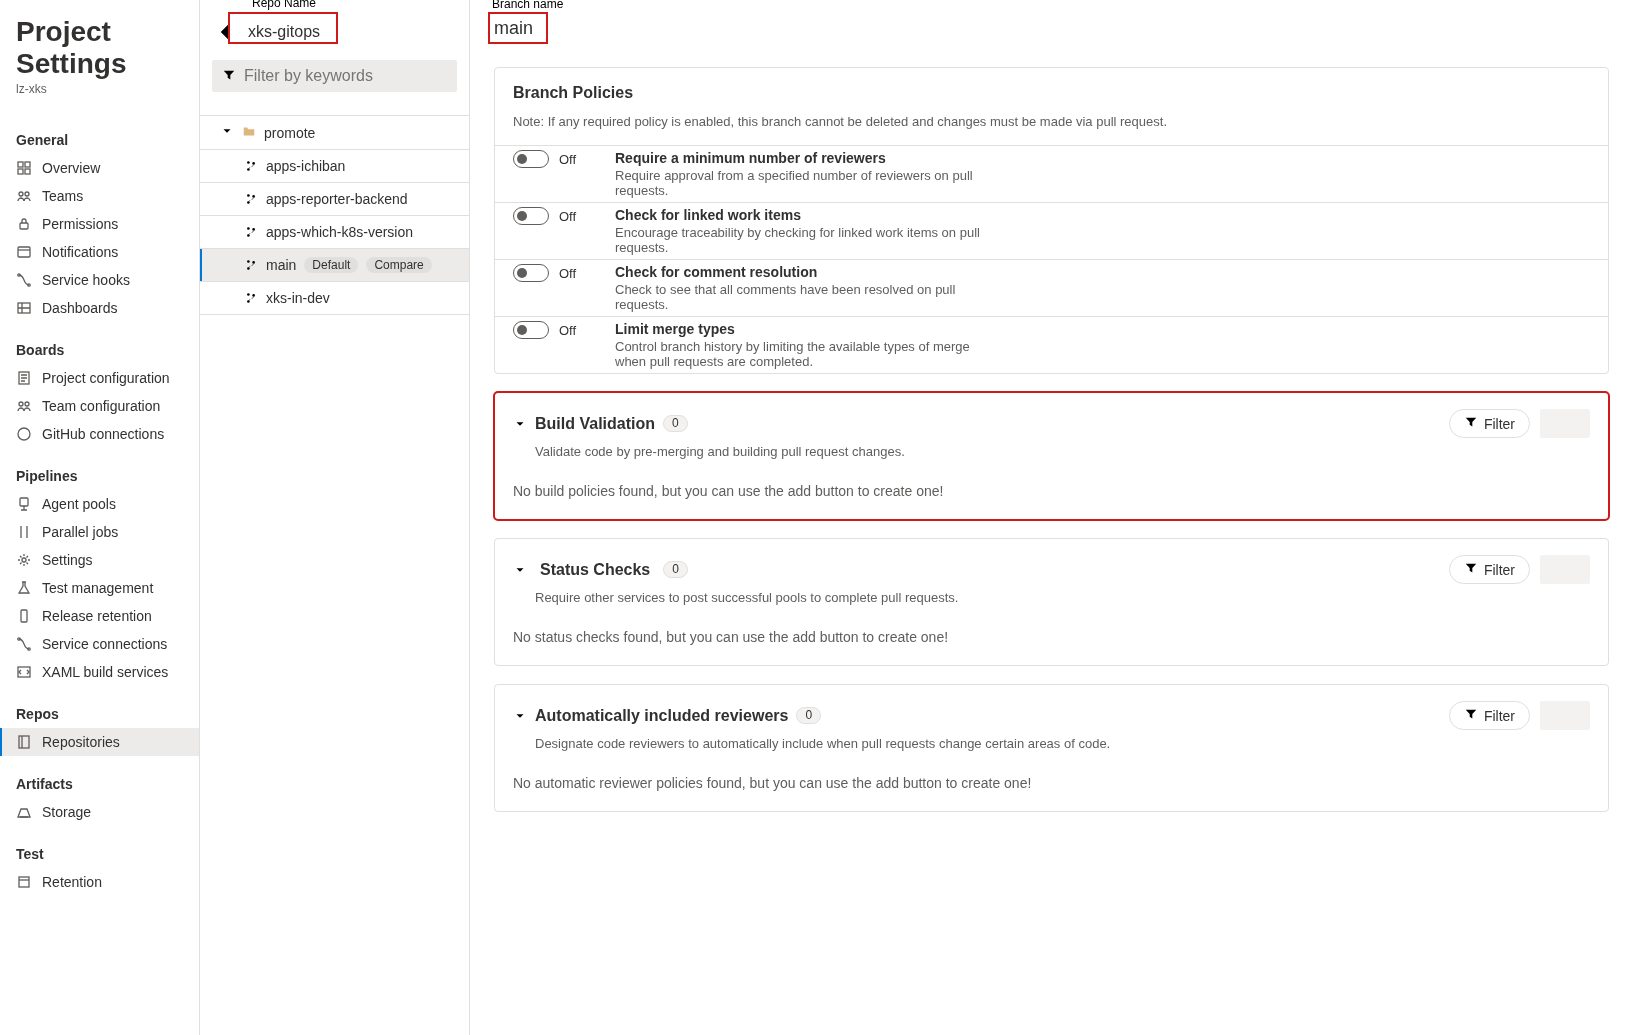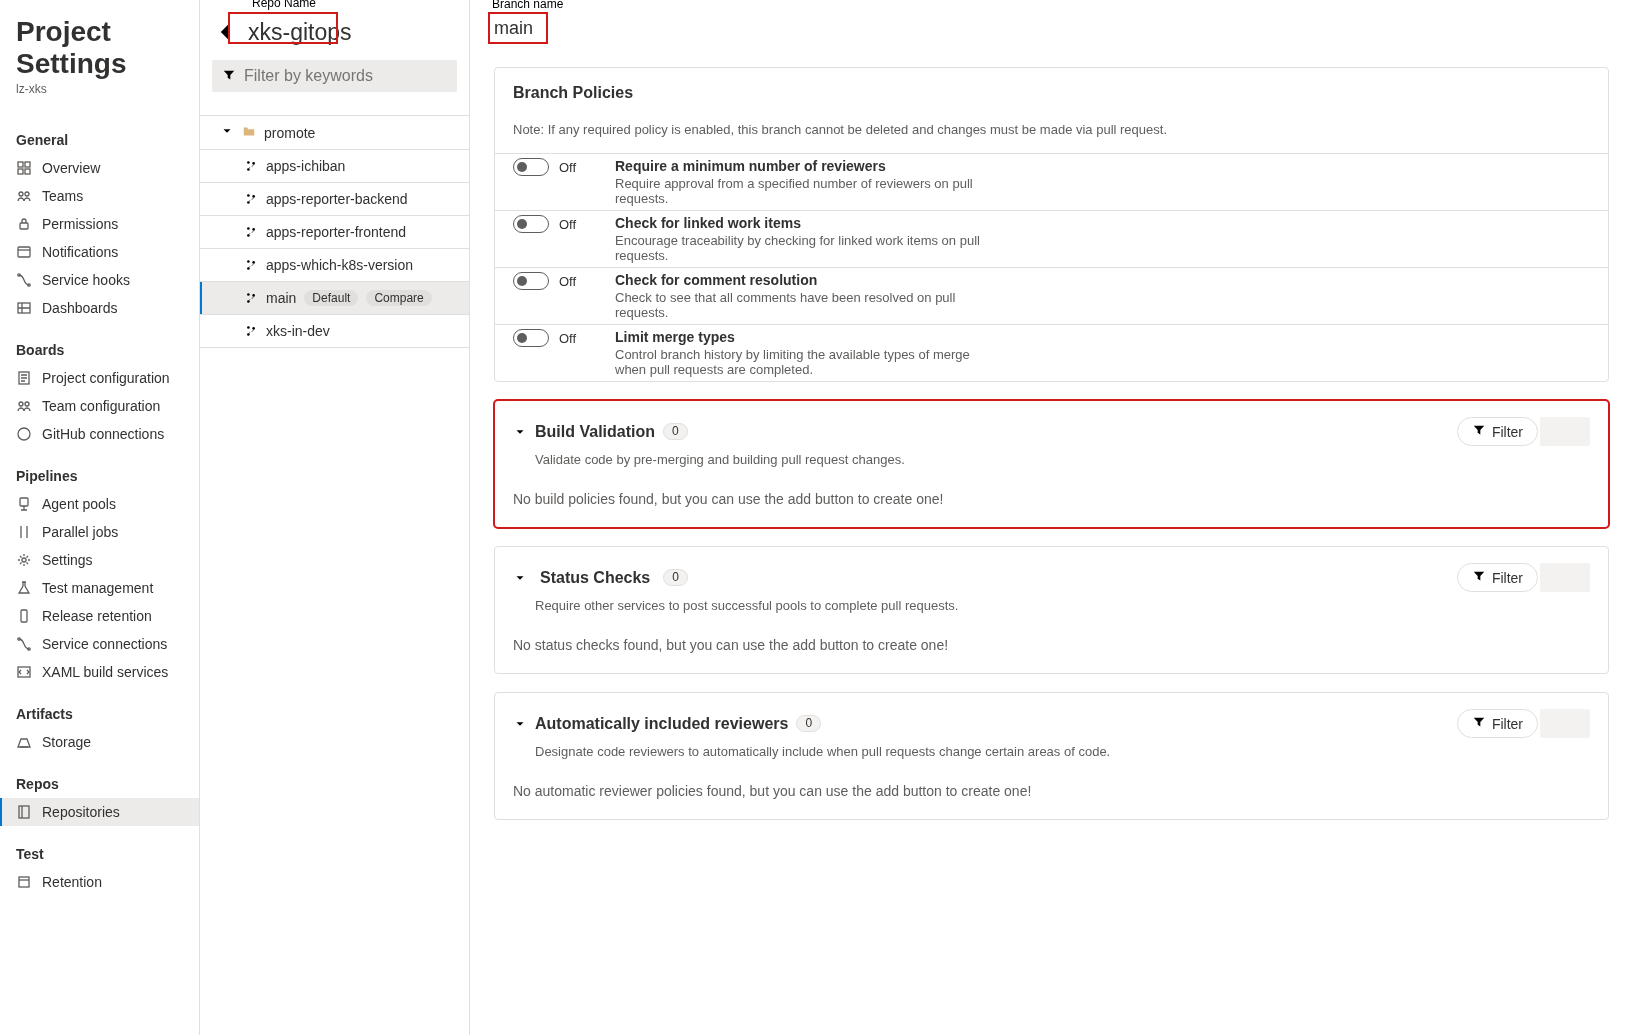--- a/index.html
+++ b/index.html
@@ -91,21 +91,21 @@
   }
   .back-btn, .add-btn {
     width: 28px; height: 28px;
     display: inline-flex; align-items: center; justify-content: center;
     cursor: pointer;
     color: var(--text);
     border-radius: 2px;
   }
   .add-btn { margin-left: auto; }
   .repo-name {
-    font-size: 23px;
+    font-size: 16px;
     font-weight: 400;
   }
   .filter-bar {
     margin: 0 12px 6px;
     background: #edebe9;
     display: flex;
     align-items: center;
     gap: 6px;
     padding: 6px 10px;
     border-radius: 2px;
@@ -166,21 +166,21 @@
     border: 1px solid var(--border);
     border-radius: 4px;
     margin-top: 18px;
   }
   .card-section {
     padding: 16px 18px;
   }
   .card-title {
     font-size: 16px;
     font-weight: 600;
-    margin-bottom: 20px;
+    margin-bottom: 12px;
   }
   .card-note {
     font-size: 13px;
     color: var(--text-sub);
   }
   .policy-row {
     display: flex;
     align-items: flex-start;
     gap: 16px;
     padding: 4px 18px;
@@ -226,21 +226,21 @@
     font-size: 12px;
     background: var(--hover-bg);
     border: 1px solid var(--border);
     border-radius: 10px;
     padding: 0 8px 1px;
     color: var(--text);
   }
   .coll-actions {
     margin-left: auto;
     display: flex;
-    gap: 2px;
+    gap: 10px;
   }
   .btn {
     display: inline-flex;
     align-items: center;
     gap: 6px;
     border: 1px solid var(--border);
     padding: 5px 14px;
     border-radius: 16px;
     background: #fff;
     cursor: pointer;
@@ -517,39 +517,39 @@
           <div class="nav-item">
             <span class="nav-icon">
               <svg viewBox="0 0 16 16">
                 <use href="#i-xaml"></use>
               </svg>
             </span>
             <span>XAML build services</span>
           </div>
         </div>
         <div class="nav-group">
-          <div class="nav-group-title">Artifacts</div>
-          <div class="nav-item">
-            <span class="nav-icon">
-              <svg viewBox="0 0 16 16">
-                <use href="#i-storage"></use>
-              </svg>
-            </span>
-            <span>Storage</span>
-          </div>
-        </div>
-        <div class="nav-group">
           <div class="nav-group-title">Repos</div>
           <div class="nav-item selected">
             <span class="nav-icon">
               <svg viewBox="0 0 16 16">
                 <use href="#i-repo"></use>
               </svg>
             </span>
             <span>Repositories</span>
+          </div>
+        </div>
+        <div class="nav-group">
+          <div class="nav-group-title">Artifacts</div>
+          <div class="nav-item">
+            <span class="nav-icon">
+              <svg viewBox="0 0 16 16">
+                <use href="#i-storage"></use>
+              </svg>
+            </span>
+            <span>Storage</span>
           </div>
         </div>
         <div class="nav-group">
           <div class="nav-group-title">Test</div>
           <div class="nav-item">
             <span class="nav-icon">
               <svg viewBox="0 0 16 16">
                 <use href="#i-retention"></use>
               </svg>
             </span>
@@ -603,26 +603,20 @@
           <div class="branch-row">
             <span class="branch-icon"><svg viewBox="0 0 16 16">
                 <use href="#i-branch"></use>
               </svg></span>
             <span>apps-reporter-backend</span>
           </div>
           <div class="branch-row">
             <span class="branch-icon"><svg viewBox="0 0 16 16">
                 <use href="#i-branch"></use>
               </svg></span>
-            <span>apps-reporter-frontend</span>
-          </div>
-          <div class="branch-row">
-            <span class="branch-icon"><svg viewBox="0 0 16 16">
-                <use href="#i-branch"></use>
-              </svg></span>
             <span>apps-which-k8s-version</span>
           </div>
           <div class="branch-row selected">
             <span class="branch-icon"><svg viewBox="0 0 16 16">
                 <use href="#i-branch"></use>
               </svg></span>
             <span>main</span>
             <span class="badge">Default</span>
             <span class="badge">Compare</span>
           </div>

